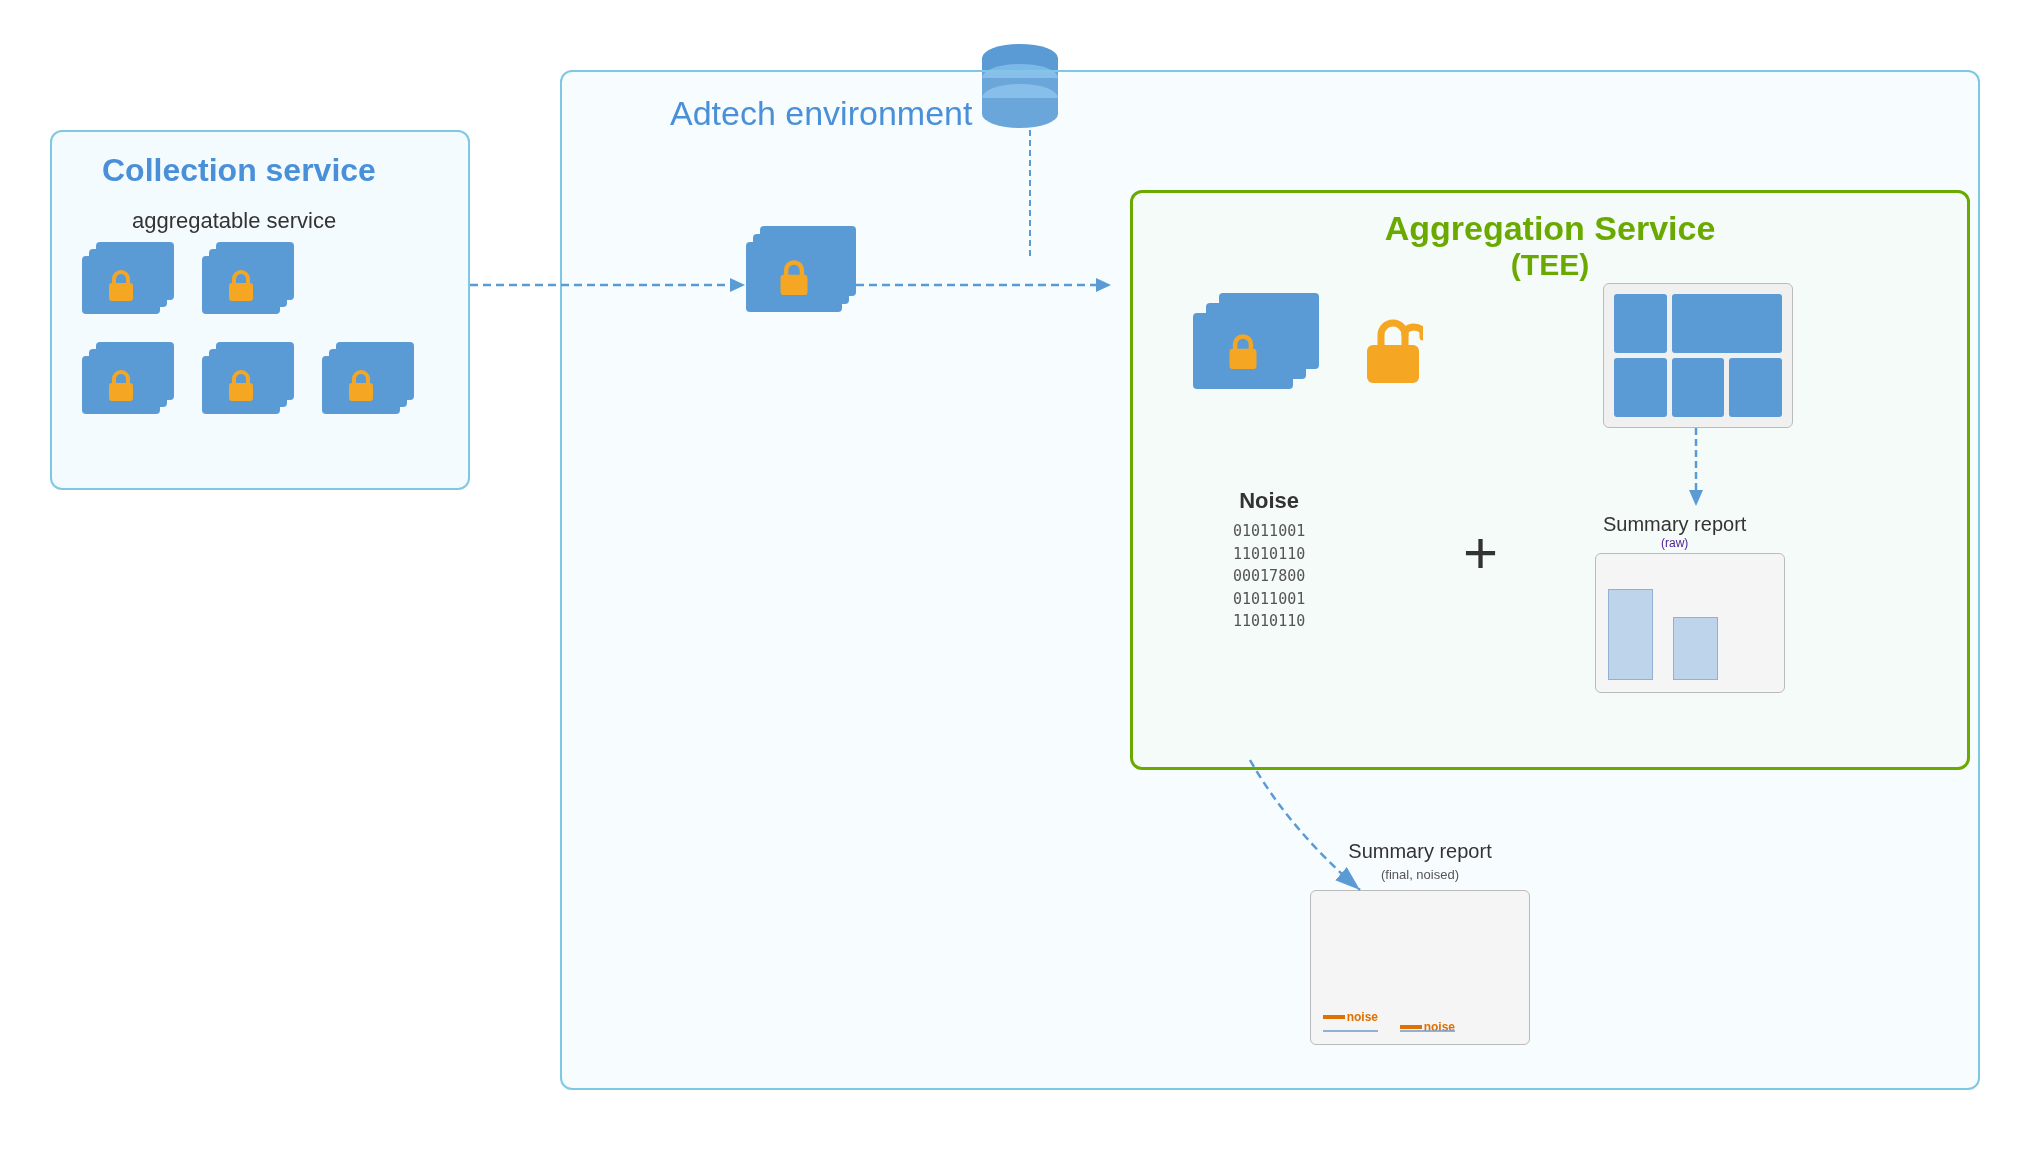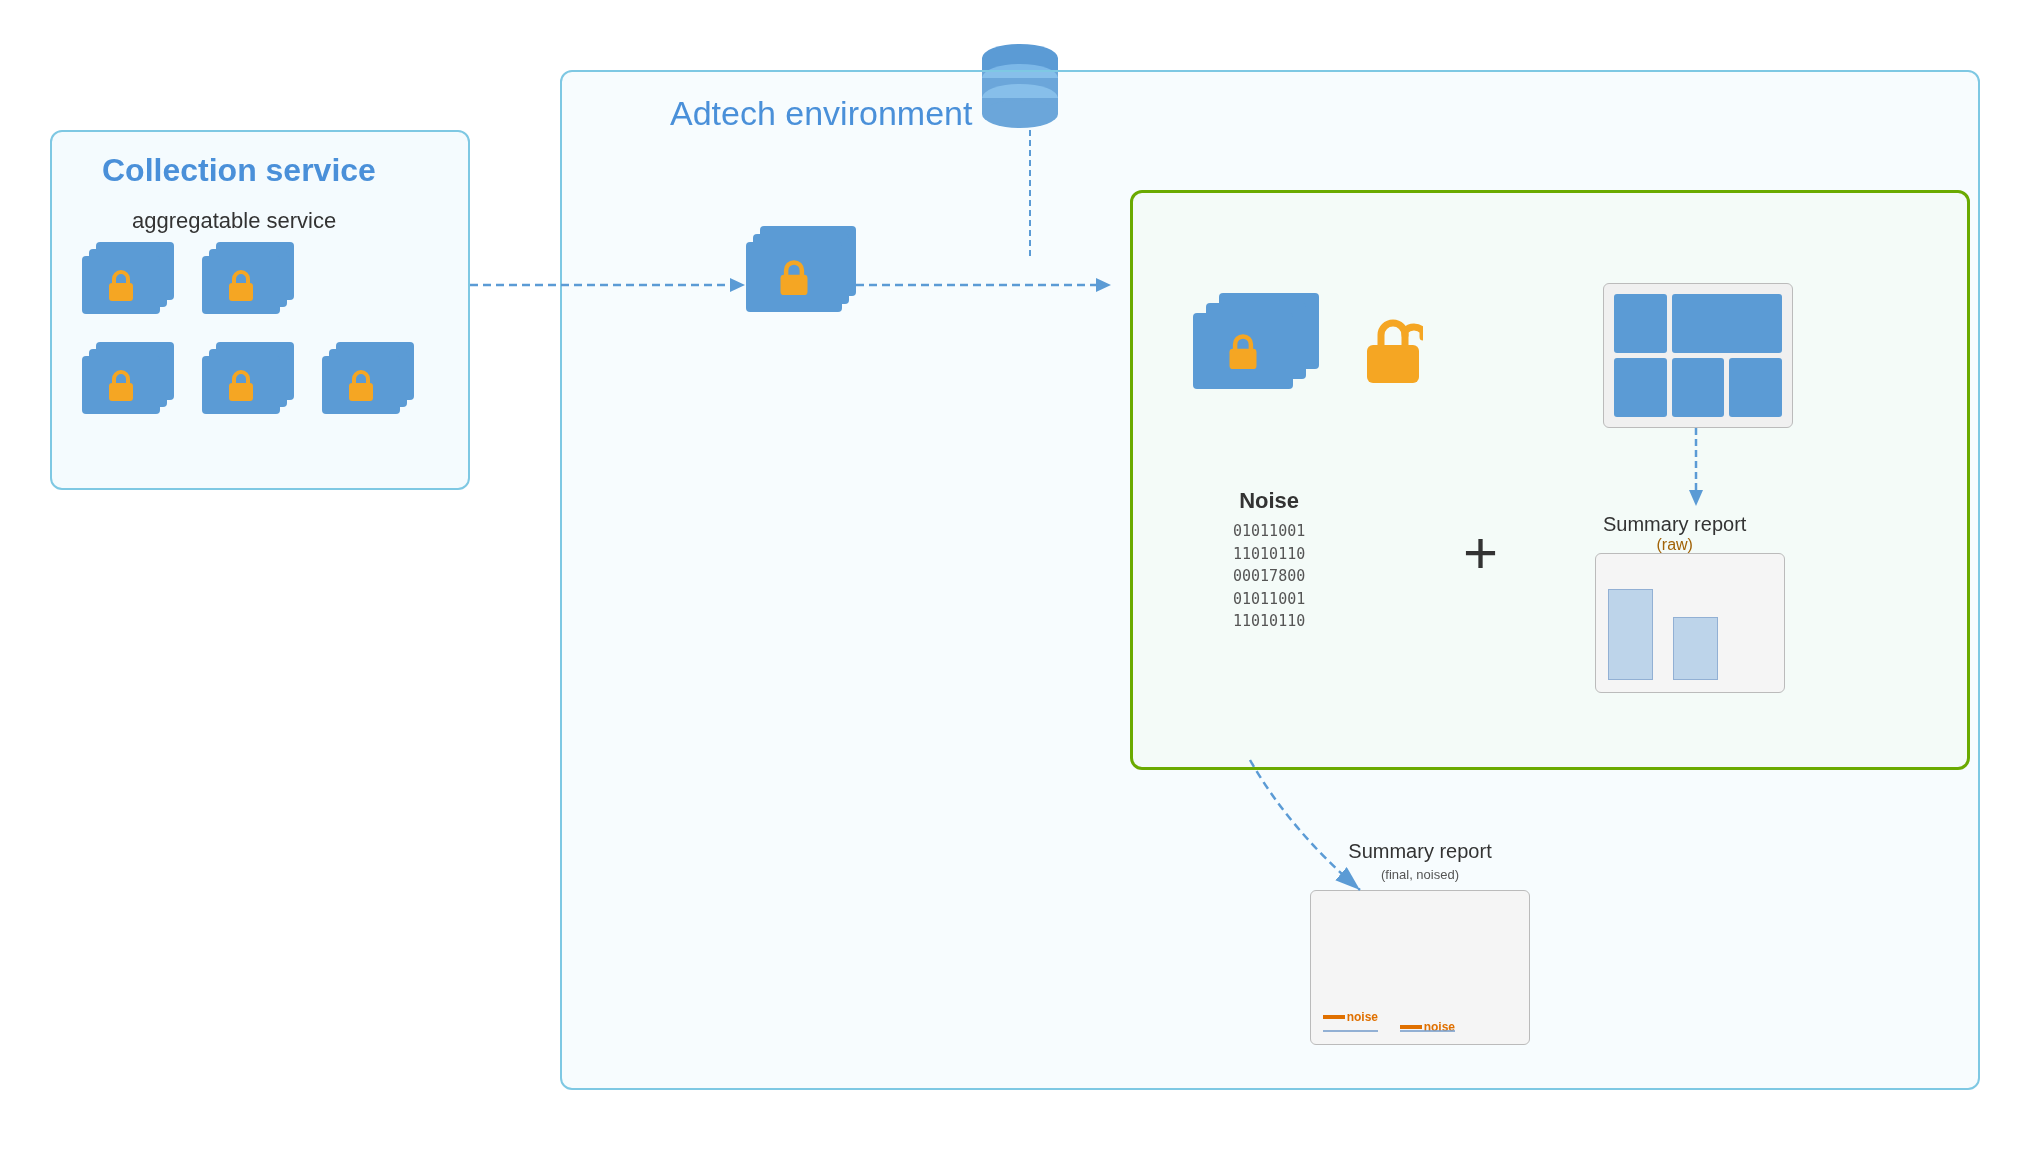--- a/index.html
+++ b/index.html
@@ -229,20 +229,24 @@
       </div>
     </div>
   </div>
 
   <svg style="position:absolute;top:240px;left:826px;" width="260" height="30">
     <line x1="0" y1="15" x2="240" y2="15" stroke="#5b9bd5" stroke-width="2.5" stroke-dasharray="8,5"></line>
     <polygon points="240,8 255,15 240,22" fill="#5b9bd5"></polygon>
   </svg>
 
   <div style="position:absolute;top:160px;left:1100px;width:840px;height:580px;border:3px solid #6aaa00;border-radius:12px;background:rgba(220,245,180,0.08);">
+    <div style="text-align:center;padding-top:16px;">
+      <div style="font-size:34px;font-weight:bold;color:#6aaa00;">Aggregation Service</div>
+      <div style="font-size:30px;font-weight:bold;color:#6aaa00;">(TEE)</div>
+    </div>
 
     <div style="position:absolute;top:100px;left:60px;">
       <div style="position:relative;width:130px;height:100px;">
         <div style="position:absolute;width:100px;height:76px;background:#5b9bd5;border-radius:4px;top:0;left:26px;"></div>
         <div style="position:absolute;width:100px;height:76px;background:#5b9bd5;border-radius:4px;top:10px;left:13px;"></div>
         <div style="position:absolute;width:100px;height:76px;background:#5b9bd5;border-radius:4px;top:20px;left:0;display:flex;align-items:center;justify-content:center;">
           <svg width="32" height="36" viewBox="0 0 28 32">
               <rect x="2" y="14" width="24" height="18" rx="3" fill="#f5a623"></rect>
               <path d="M7 14V10a7 7 0 0114 0v4" fill="none" stroke="#f5a623" stroke-width="4" stroke-linecap="round"></path>
             </svg>
@@ -269,21 +273,21 @@
       </div>
     </div>
 
     <svg style="position:absolute;top:235px;left:548px;" width="30" height="80">
       <line x1="15" y1="0" x2="15" y2="64" stroke="#5b9bd5" stroke-width="2.5" stroke-dasharray="7,4"></line>
       <polygon points="8,62 15,78 22,62" fill="#5b9bd5"></polygon>
     </svg>
 
     <div style="position:absolute;top:320px;left:470px;text-align:center;">
       <div style="font-size:20px;color:#333;">Summary report</div>
-      <div style="font-size:16px;color:#a16207;">(raw)</div>
+      <div style="font-size:12px;color:#4c1d95;">(raw)</div>
     </div>
 
     <div style="position:absolute;top:360px;left:462px;width:190px;height:140px;background:#f5f5f5;border:1.5px solid #bbb;border-radius:6px;padding:12px;">
       <div style="display:flex;align-items:flex-end;gap:20px;height:100%;">
         <div style="width:45px;height:80%;background:#b0cce8;border:1px solid #7aa0cc;opacity:0.8;"></div>
         <div style="width:45px;height:55%;background:#b0cce8;border:1px solid #7aa0cc;opacity:0.8;"></div>
       </div>
     </div>
 
     <div style="position:absolute;top:295px;left:100px;">

